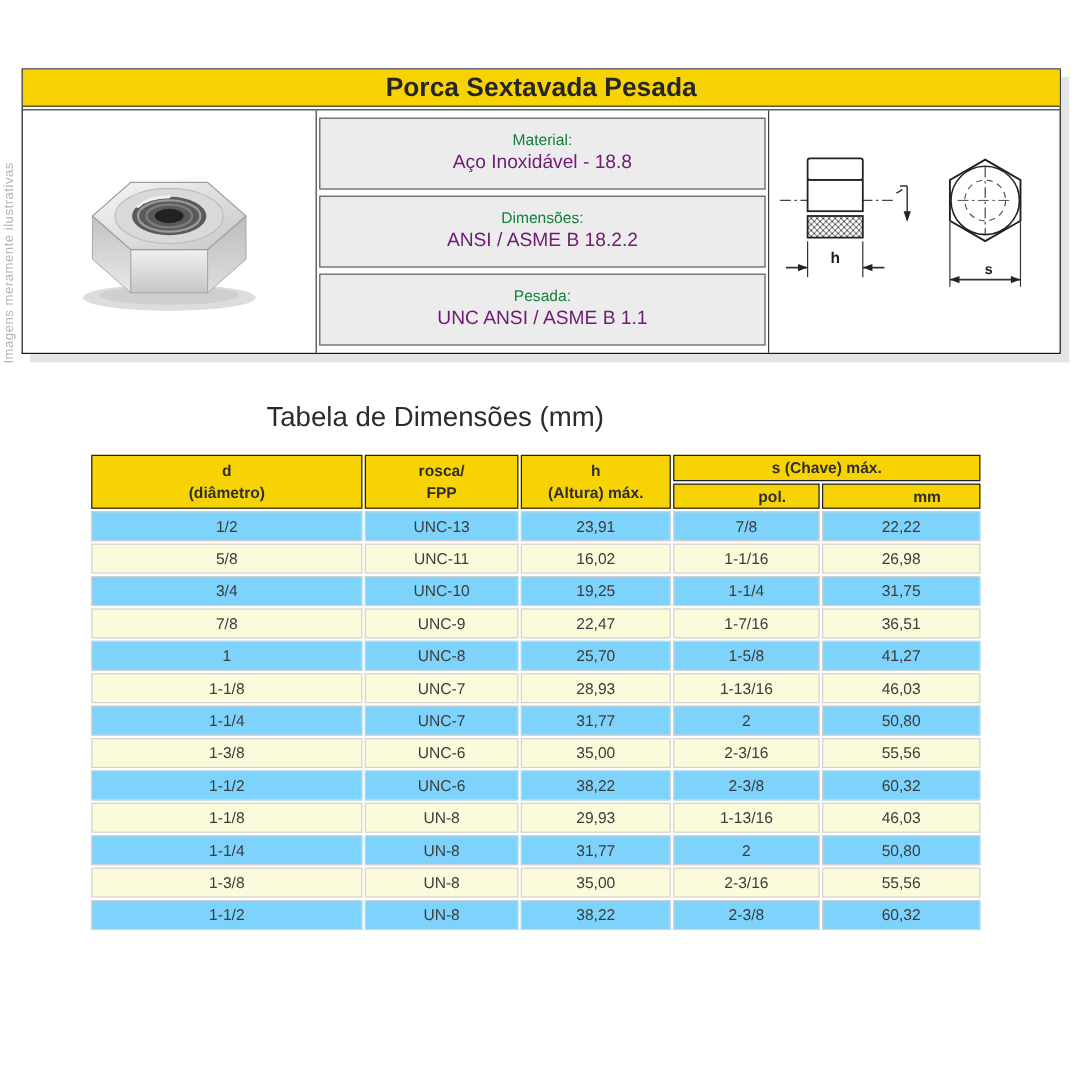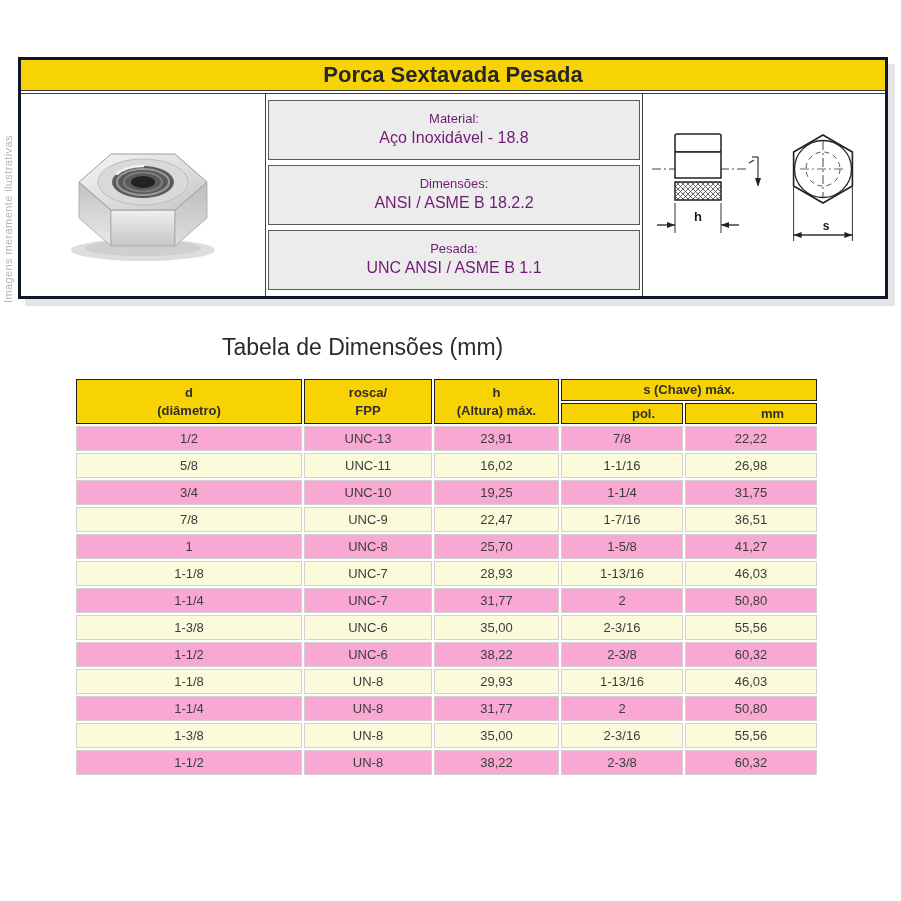--- a/index.html
+++ b/index.html
@@ -9,42 +9,42 @@
   }
   
   .watermark {
     position:absolute; left:2px; top:88px; height:215px;
     writing-mode:vertical-rl; transform:rotate(180deg);
     font-size:11px; color:#b5b5b5; letter-spacing:.4px; white-space:nowrap;
   }
   
   .frame {
     position:absolute; left:18px; top:57px; width:864px;
-    border:3px solid #0f172a; background:#ffffff;
+    border:1px solid #0f172a; background:#ffffff;
     box-shadow:7px 7px 0 #e4e4e4;
   }
   .title-bar {
     height:30px; background:#f8d303; border-bottom:1px solid #3a3a3a;
     display:flex; align-items:center; justify-content:center;
   }
   .title-bar span { font-weight:bold; font-size:22px; color:#262626; }
   .content-row { display:flex; height:202px; border-top:1px solid #3a3a3a; margin-top:2px; }
   .photo-cell {
     width:245px; border-right:1px solid #3f3f3f; box-sizing:border-box;
     display:flex; align-items:center; justify-content:center;
   }
   .spec-col {
     width:377px; border-right:1px solid #3f3f3f; box-sizing:border-box;
     padding:6px 2px; display:flex; flex-direction:column; gap:5px;
   }
   .spec-box {
     flex:1; background:#ececec; border:1px solid #5a5a5a;
     display:flex; flex-direction:column; align-items:center; justify-content:center;
   }
-  .spec-label { font-size:13px; color:#701a75; line-height:1.15; }
+  .spec-label { font-size:13px; color:#15803d; line-height:1.15; }
   .spec-value { font-size:16px; color:#701a75; line-height:1.2; margin-top:1px; }
   .draw-cell { flex:1; display:flex; align-items:center; justify-content:center; }
 
   
   .table-title {
     position:absolute; left:222px; top:334px;
     font-size:23px; color:#2b2b2b;
   }
   table.dim-table {
     position:absolute; left:74px; top:377px; width:745px;
@@ -53,21 +53,21 @@
   .dim-table th {
     background:#f8d303; border:1px solid #1f1f1f;
     font-size:13px; font-weight:bold; color:#2f2f2f;
     padding:1px 2px; white-space:pre-line; line-height:1.35; text-align:center;
   }
   .dim-table thead tr.sub th { height:17px;padding-left:45px; }
   .dim-table td {
     font-size:13px; color:#3c3c3c; text-align:center; height:23px;
     border:1px solid #d2d2d2; padding:0 2px;
   }
-  .row-gray td   { background:#f9a8d4; }
+  .row-gray td   { background:#7dd3fc; }
   .row-yellow td { background:#fbfadb;margin-top:20px; }
 </style>
 </head>
 <body>
 
 <div class="page">
 
   <div class="watermark">Imagens meramente ilustrativas</div>
 
   <div class="frame">

